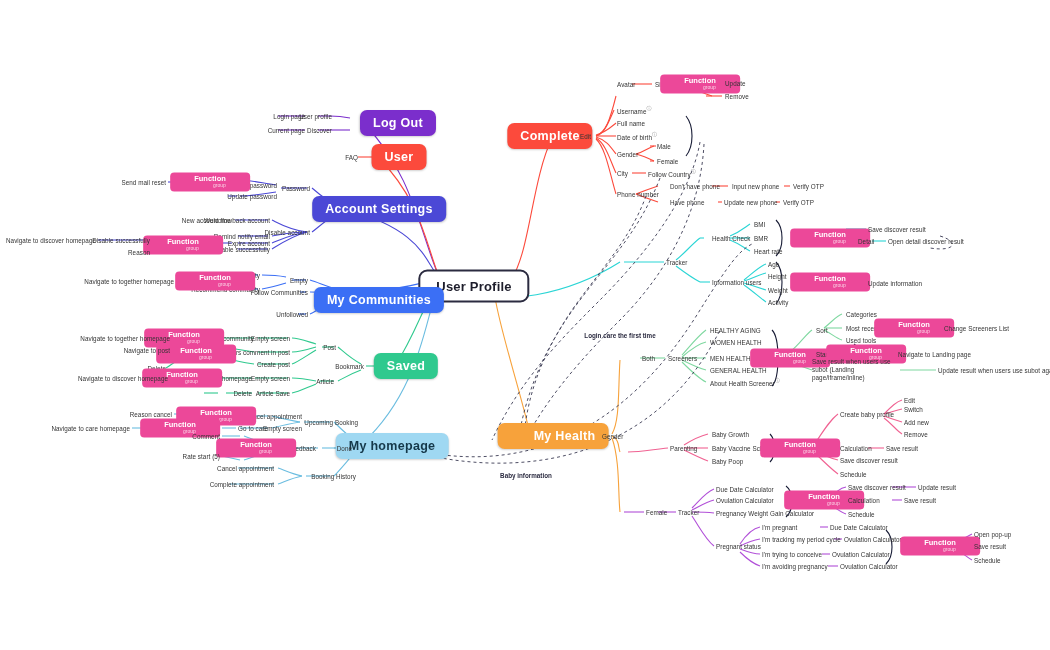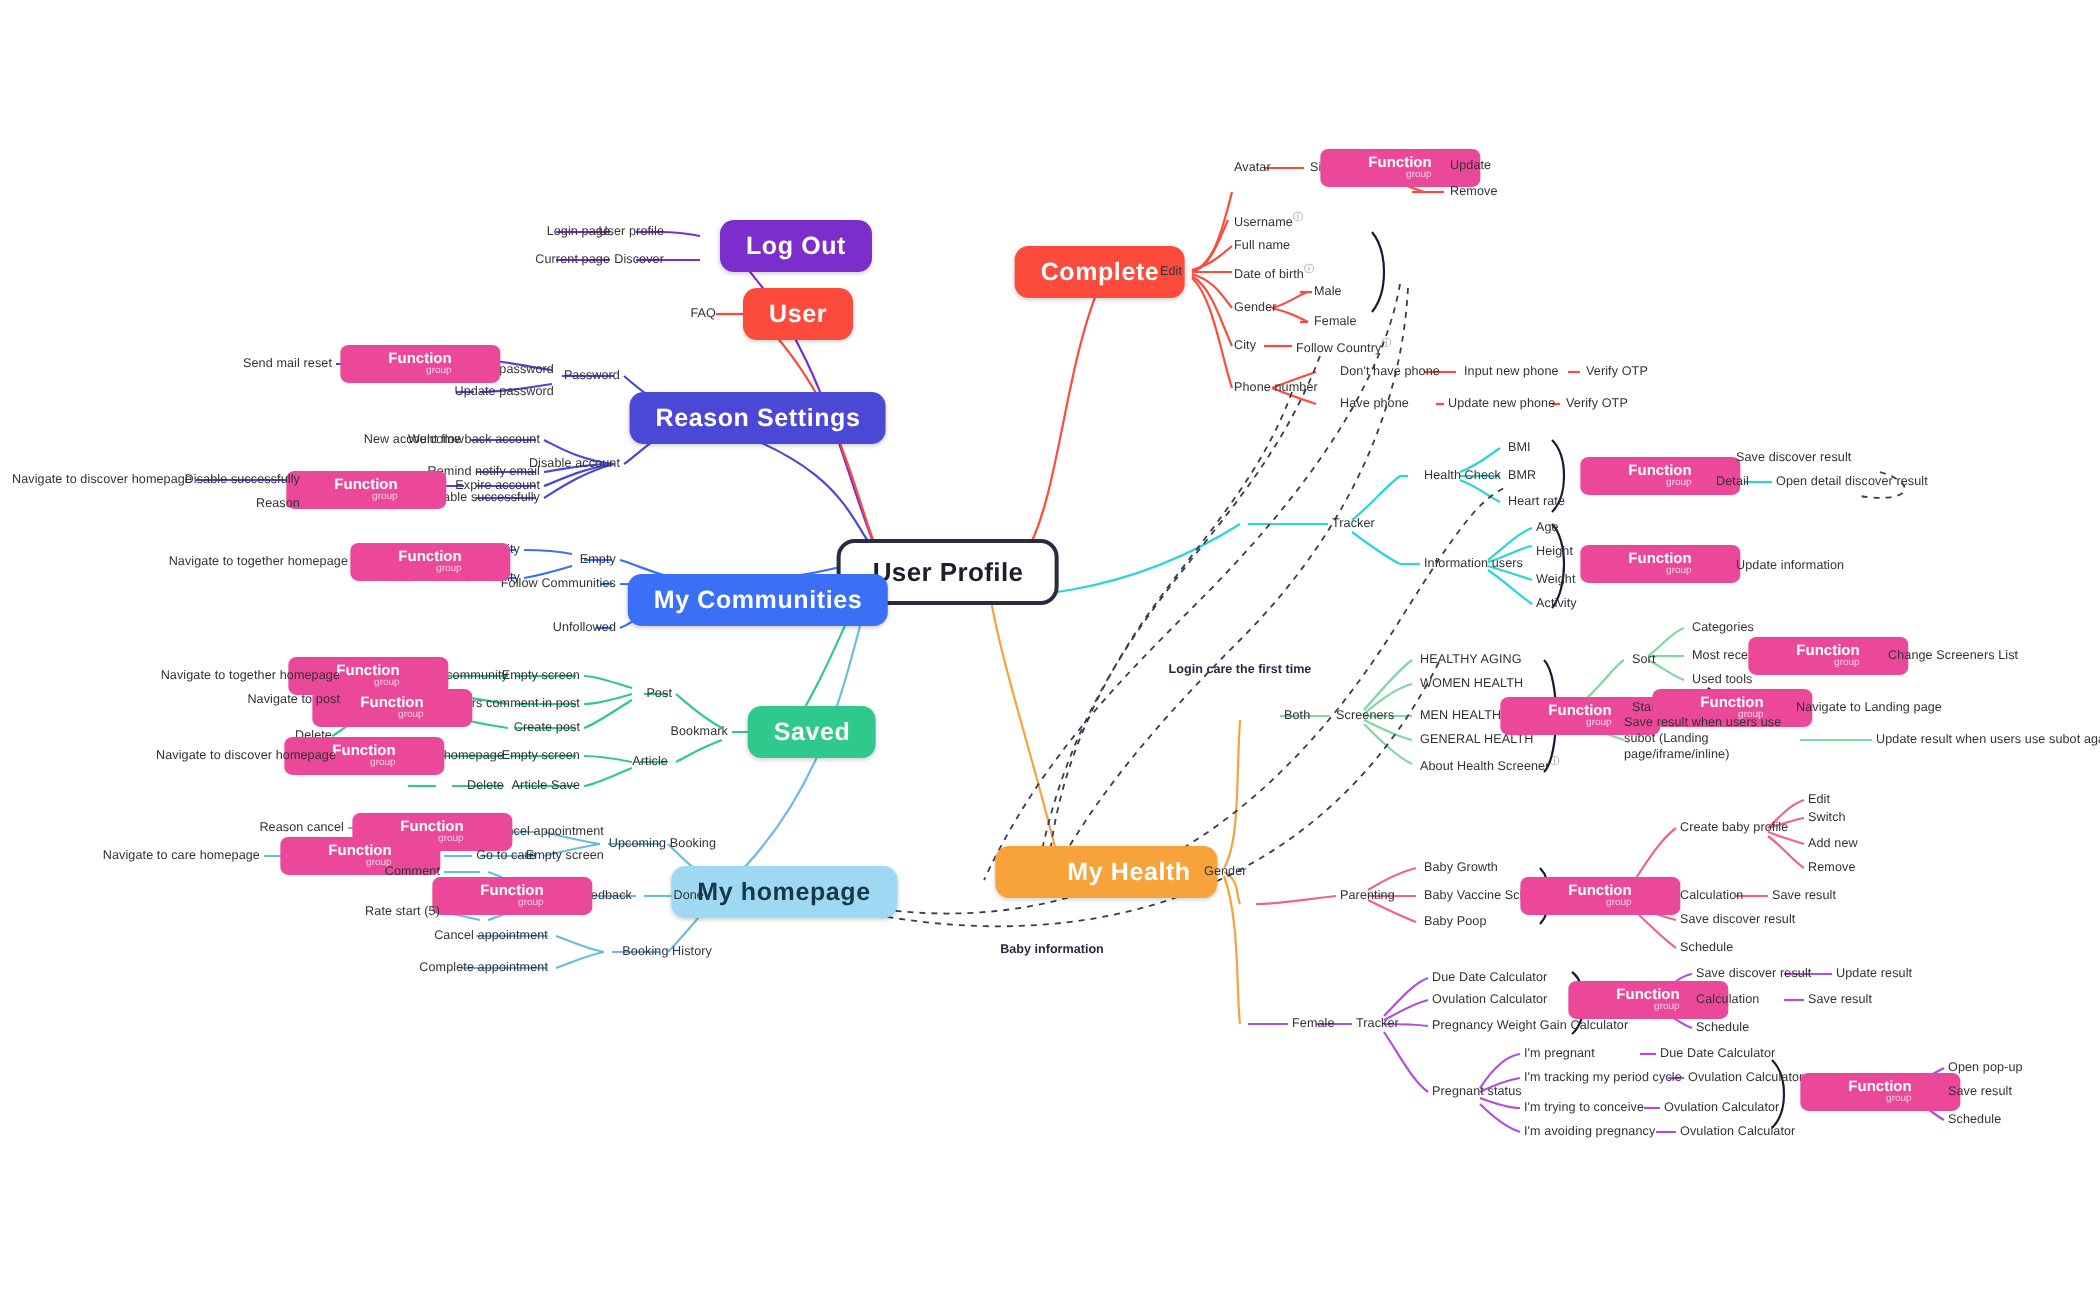--- a/index.html
+++ b/index.html
@@ -323,21 +323,21 @@
 
 <div class="node pill logout" style="left:398px;top:123px;">Log Out</div>
 <div class="node lbl r" style="left:332px;top:116px;">User profile</div>
 <div class="node lbl r" style="left:332px;top:130px;">Discover</div>
 <div class="node lbl r" style="left:305px;top:116px;">Login page</div>
 <div class="node lbl r" style="left:305px;top:130px;">Current page</div>
 
 <div class="node pill help" style="left:399px;top:157px;">User</div>
 <div class="node lbl r" style="left:358px;top:157px;">FAQ</div>
 
-<div class="node pill account" style="left:379px;top:209px;">Reason Settings</div>
+<div class="node pill account" style="left:379px;top:209px;">Account Settings</div>
 <div class="node lbl r" style="left:310px;top:188px;">Password</div>
 <div class="node lbl r" style="left:310px;top:232px;">Disable account</div>
 <div class="node lbl r" style="left:277px;top:185px;">Reset password</div>
 <div class="node lbl r" style="left:277px;top:196px;">Update password</div>
 <div class="node fn" style="left:210px;top:182px;"><span>Function</span><span class="sub">group</span></div>
 <div class="node lbl r" style="left:166px;top:182px;">Send mail reset</div>
 <div class="node lbl r" style="left:270px;top:220px;">Welcome back account</div>
 <div class="node lbl r" style="left:270px;top:236px;">Remind notify email</div>
 <div class="node lbl r" style="left:270px;top:243px;">Expire account</div>
 <div class="node lbl r" style="left:270px;top:249px;">Disable successfully</div>

